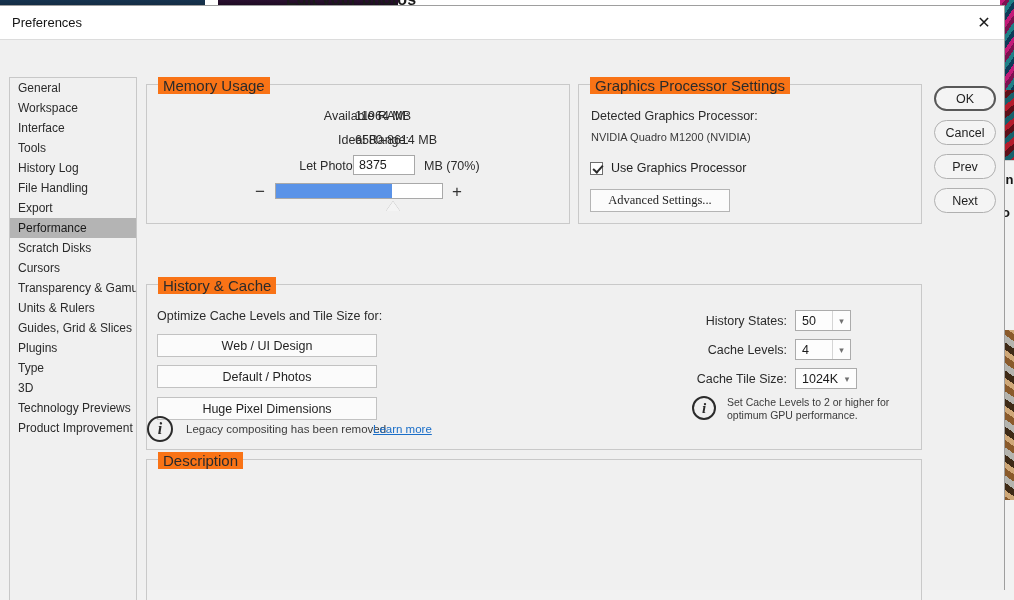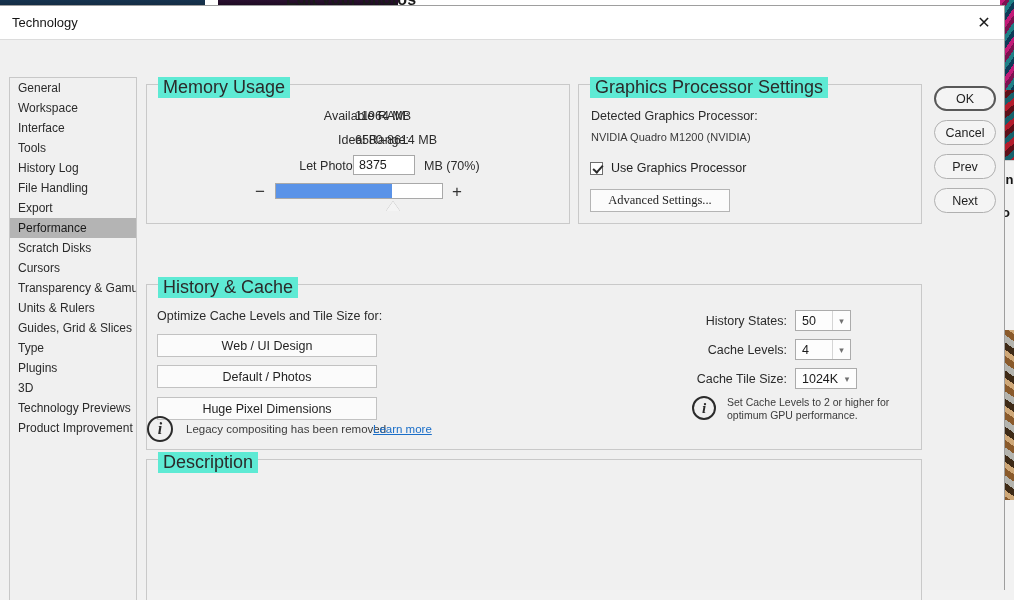--- a/index.html
+++ b/index.html
@@ -147,23 +147,23 @@
   
   .group {
     position: absolute;
     border: 1px solid #c9c9c9;
     box-sizing: border-box;
     background: transparent;
   }
   .group-title {
     position: absolute;
     top: -8px; left: 11px;
-    background: #5eead4;
+    background: #f97316;
     padding: 0 5px;
-    font-size: 18px;
+    font-size: 15px;
     color: #2b2b2b;
     white-space: nowrap;
   }
 
   #grp-memory   { left: 146px; top: 44px;  width: 424px; height: 140px; }
   #grp-gpu      { left: 578px; top: 44px;  width: 344px; height: 140px; }
   #grp-history  { left: 146px; top: 196px; width: 776px; height: 166px; margin-top: 48px; }
   #grp-desc     { left: 146px; top: 419px; width: 776px; height: 160px; }
 
   
@@ -444,42 +444,42 @@
     
     
     
     
   </div>
 </div>
 
 <div id="prefs-dialog">
 
   <div class="title-bar">
-    <div class="title-text">Technology</div>
+    <div class="title-text">Preferences</div>
     <div class="close-btn">✕</div>
   </div>
 
   <div class="dialog-body">
 
     <div class="sidebar">
       <div class="sidebar-item">General</div>
       <div class="sidebar-item">Workspace</div>
       <div class="sidebar-item">Interface</div>
       <div class="sidebar-item">Tools</div>
       <div class="sidebar-item">History Log</div>
       <div class="sidebar-item">File Handling</div>
       <div class="sidebar-item">Export</div>
       <div class="sidebar-item selected">Performance</div>
       <div class="sidebar-item">Scratch Disks</div>
       <div class="sidebar-item">Cursors</div>
       <div class="sidebar-item">Transparency &amp; Gamut</div>
       <div class="sidebar-item">Units &amp; Rulers</div>
       <div class="sidebar-item">Guides, Grid &amp; Slices</div>
+      <div class="sidebar-item">Plugins</div>
       <div class="sidebar-item">Type</div>
-      <div class="sidebar-item">Plugins</div>
       <div class="sidebar-item">3D</div>
       <div class="sidebar-item">Technology Previews</div>
       <div class="sidebar-item">Product Improvement</div>
     </div>
 
     <div class="group" id="grp-memory">
       <div class="group-title">Memory Usage</div>
 
       <div class="mem-row mem-label ram-label">Available RAM:</div>
       <div class="mem-row mem-value ram-value">11964 MB</div>

